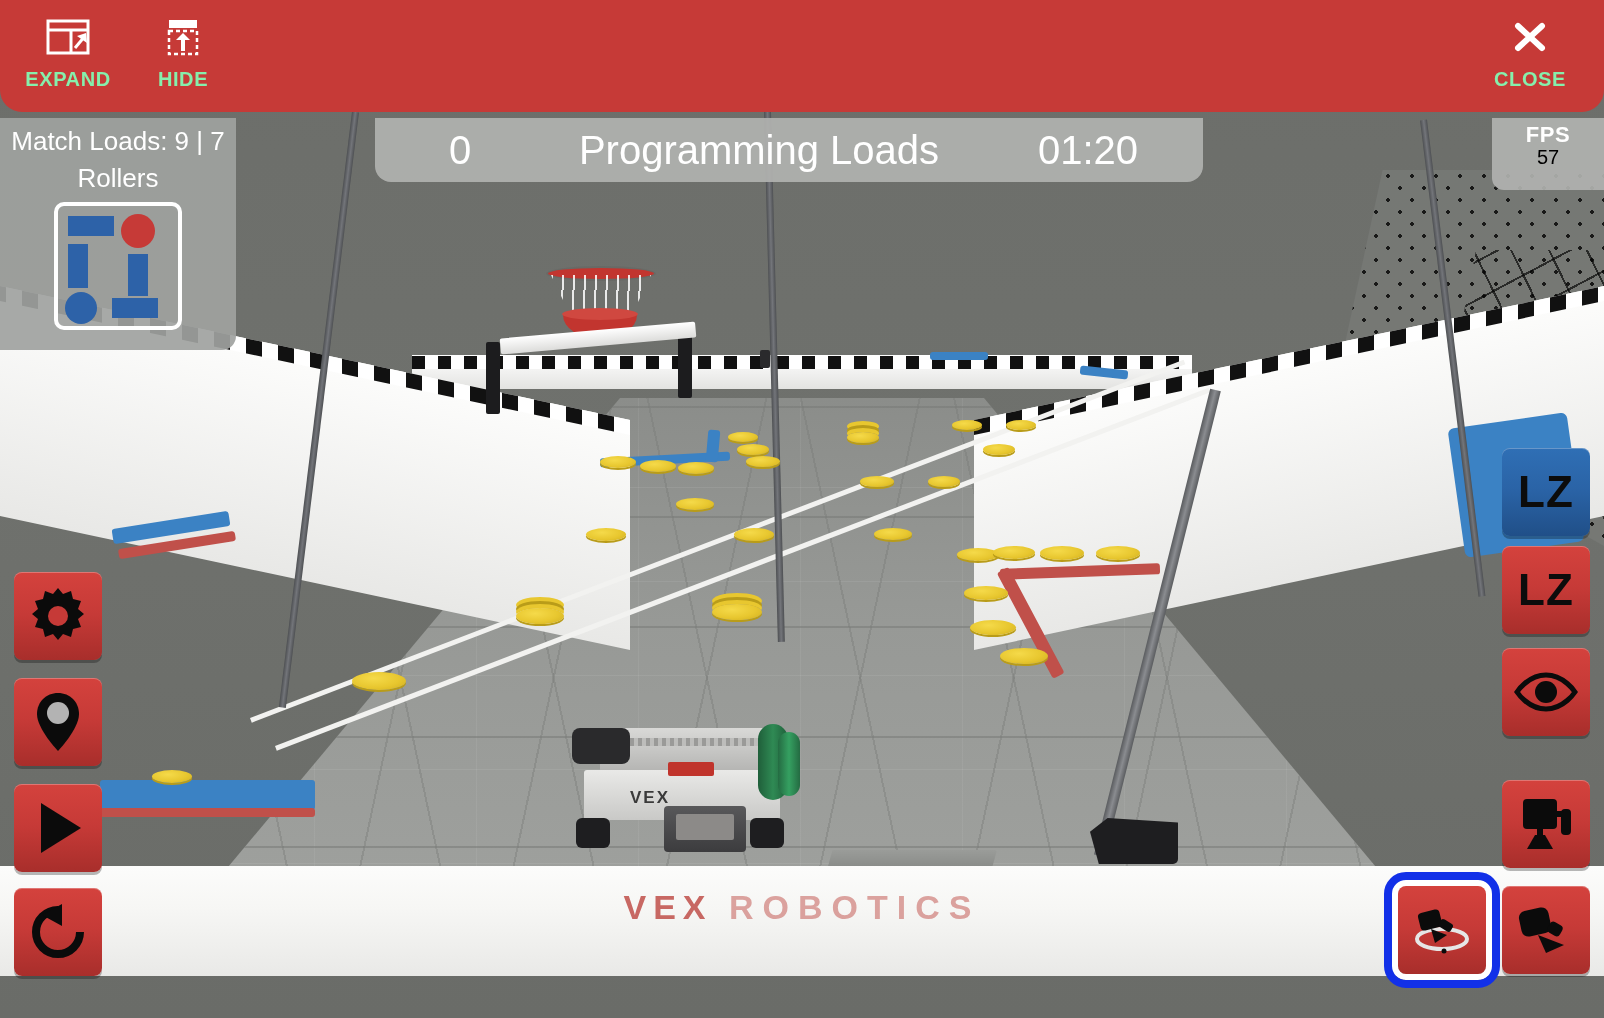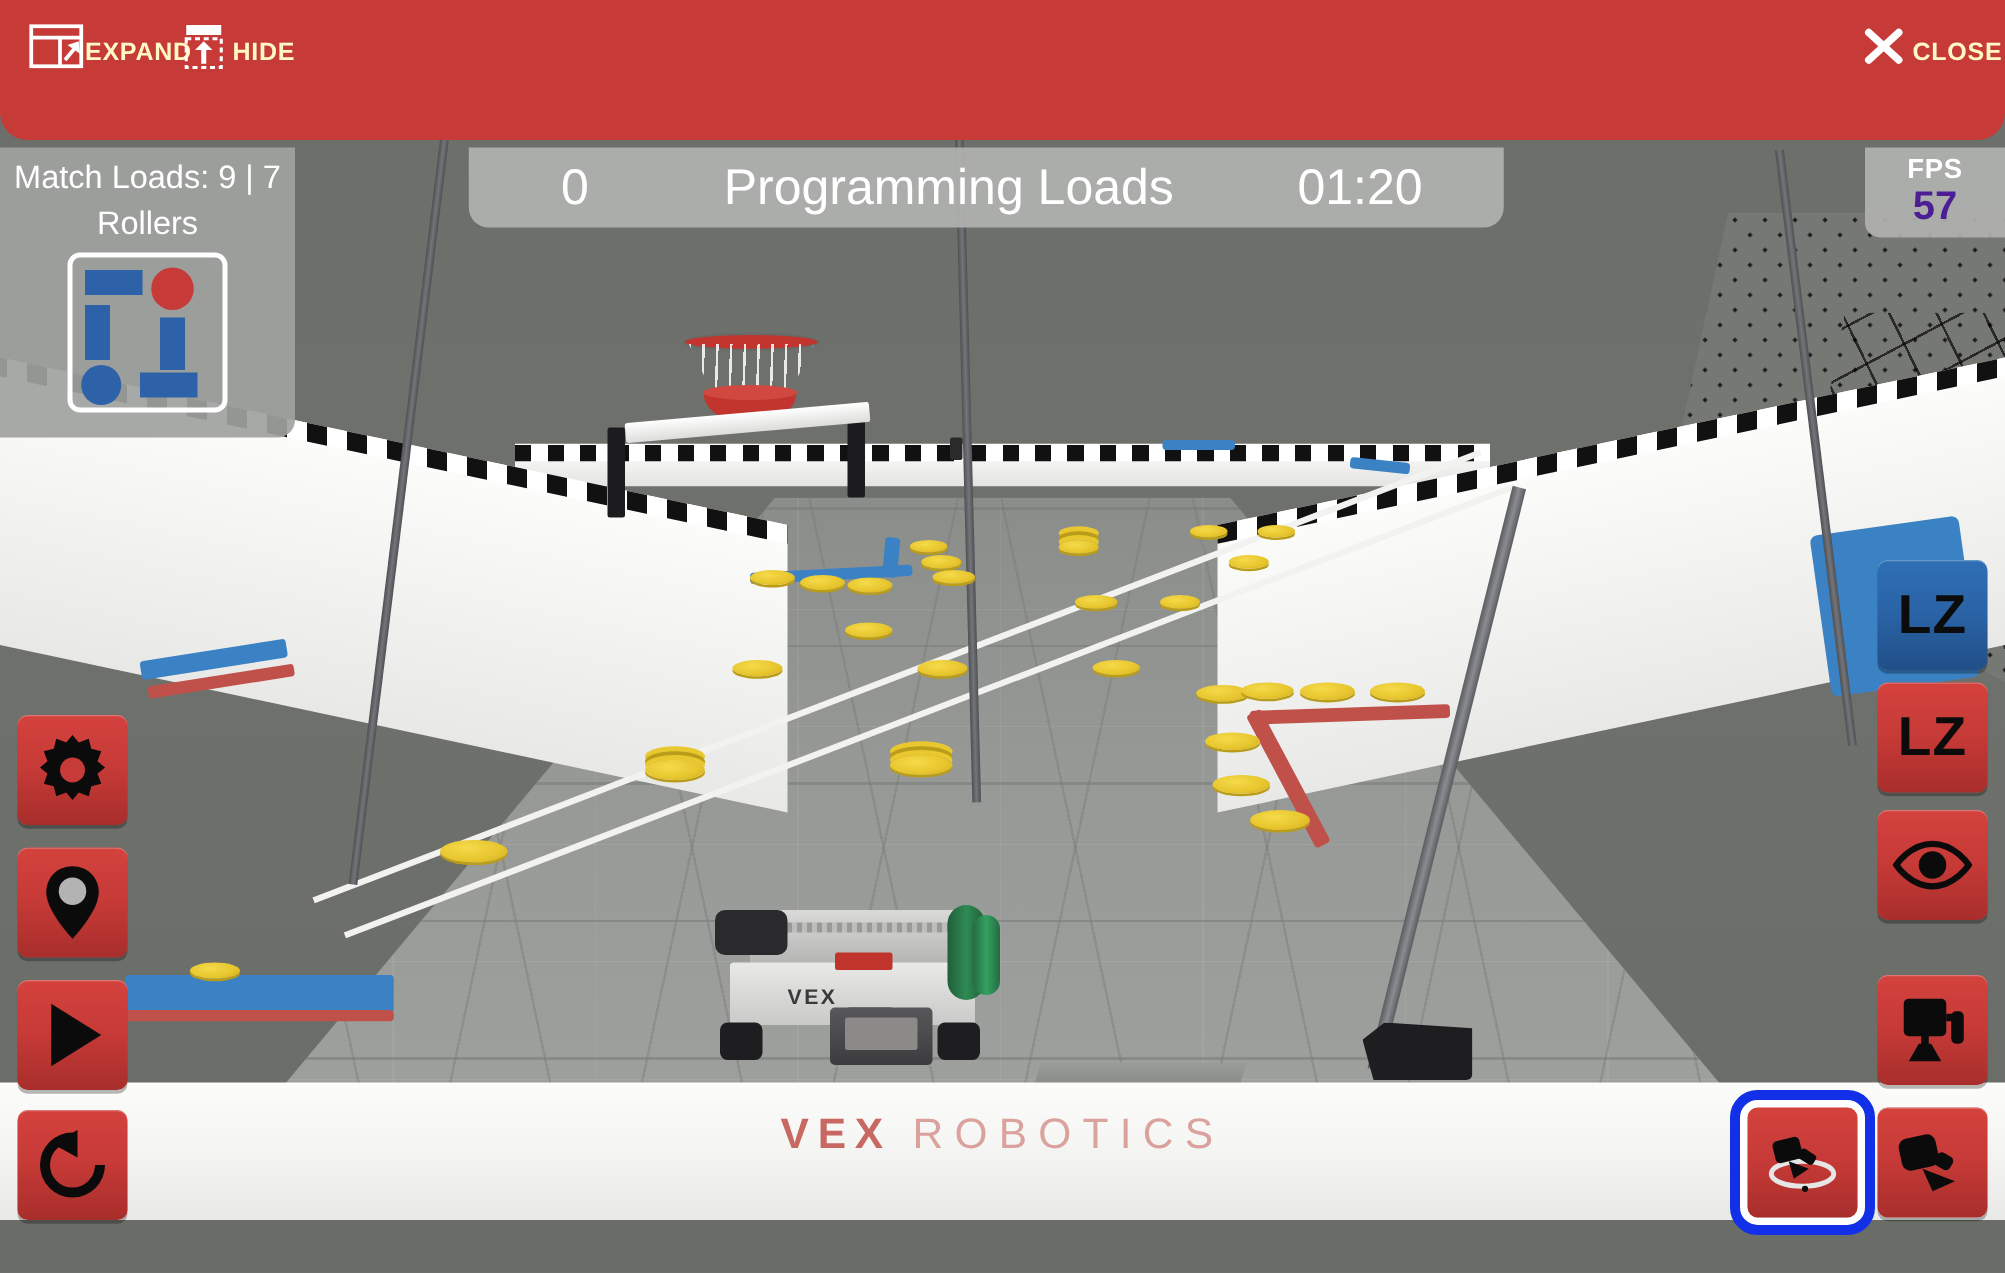--- a/index.html
+++ b/index.html
@@ -73,21 +73,21 @@
   }
   .wall-front{
     position:absolute; left:0; top:866px; width:1604px; height:110px;
     background:linear-gradient(#fcfcfb 0%,#f6f6f4 40%,#e9e9e7 100%);
   }
   .vex-brand{
     position:absolute; left:50%; margin-left:-300px; top:888px; width:600px;
     text-align:center; color:#c0504a; font-size:34px; letter-spacing:7px;
     font-weight:bold; opacity:.85; font-family:"Liberation Sans", sans-serif;
   }
-  .vex-brand .rb{ font-weight:normal; opacity:.6; letter-spacing:9px; }
+  .vex-brand .rb{ font-weight:bold; opacity:.6; letter-spacing:9px; }
 
   
   .mesh{
     position:absolute; right:0; top:170px; width:270px; height:400px;
     background-color:#777975;
     background-image:
       radial-gradient(circle at 6px 6px, #151515 1.6px, transparent 1.7px),
       radial-gradient(circle at 18px 18px, #151515 1.6px, transparent 1.7px);
     background-size:24px 24px;
     clip-path:polygon(18% 0,100% 0,100% 94%,0 56%);
@@ -186,23 +186,23 @@
             background:#1e1e20; border-radius:5px;
             clip-path:polygon(0 30%,20% 0,100% 10%,100% 100%,10% 100%); }
 
   
   #toolbar{
     position:absolute; left:0; top:0; width:1604px; height:112px;
     background:#c63a37; border-radius:0 0 22px 22px;
     z-index:40;
   }
   .tb-btn{
-    position:absolute; top:16px; display:flex; 
+    position:absolute; top:16px; display:flex; flex-direction:column;
     align-items:center; justify-content:flex-start; cursor:pointer;
-    color:#fef9c3; user-select:none;
+    color:#86efac; user-select:none;
   }
   .tb-btn .tb-label{ font-size:20px; font-weight:bold; letter-spacing:.6px; margin-top:10px; }
   #btn-expand{ left:22px; width:92px; }
   #btn-hide{ left:140px; width:86px; }
   #btn-close{ right:28px; width:92px; }
   .tb-icon{ width:46px; height:42px; }
 
   
   #scoreboard{
     position:absolute; left:375px; top:118px; width:828px; height:64px;
@@ -214,21 +214,21 @@
   #match-title{ flex:1; text-align:center; color:#fff; font-size:40px; }
   #match-timer{ width:230px; text-align:center; color:#fff; font-size:40px; }
 
   
   #fps-panel{
     position:absolute; right:0; top:118px; width:112px; height:72px;
     background:rgba(177,178,176,.92); border-radius:0 0 0 12px;
     text-align:center; z-index:30; padding-top:4px;
   }
   #fps-label{ color:#fff; font-size:22px; font-weight:bold; letter-spacing:.5px; }
-  #fps-value{ color:#4c1d95; font-size:32px; font-weight:bold; margin-top:-2px; }
+  #fps-value{ color:#000000; font-size:20px; font-weight:normal; margin-top:-2px; }
 
   
   #match-loads-panel{
     position:absolute; left:0; top:118px; width:236px; height:232px;
     background:rgba(160,162,159,.92); border-radius:0 0 14px 0;
     z-index:30; text-align:center; padding-top:8px;
   }
   #match-loads-text{ color:#fff; font-size:26px; }
   #rollers-label{ color:#fff; font-size:26px; margin-top:6px; }
   #rollers-diagram{

